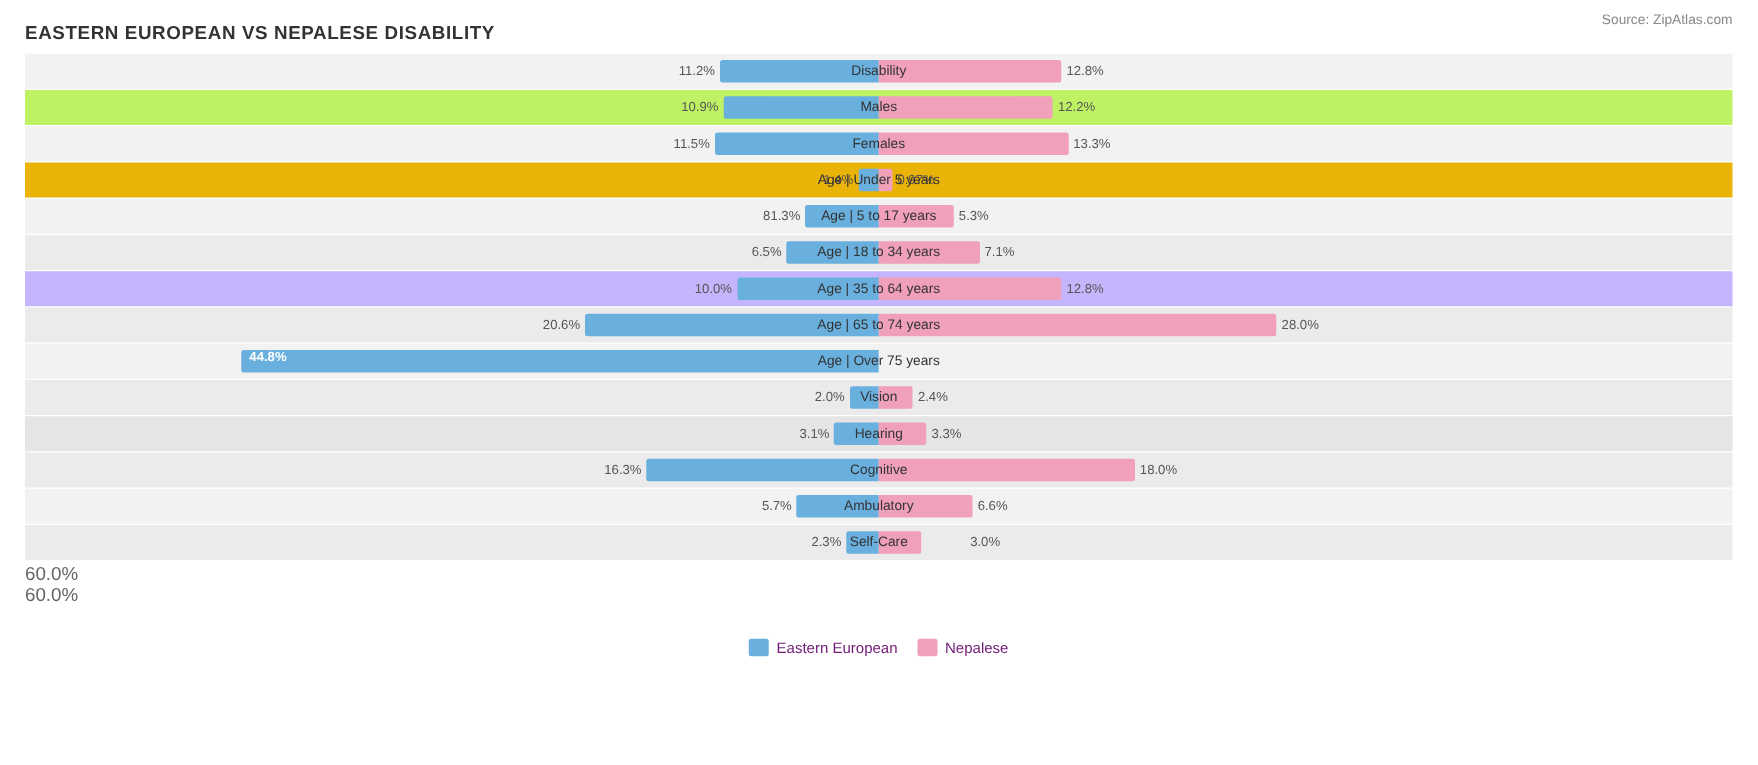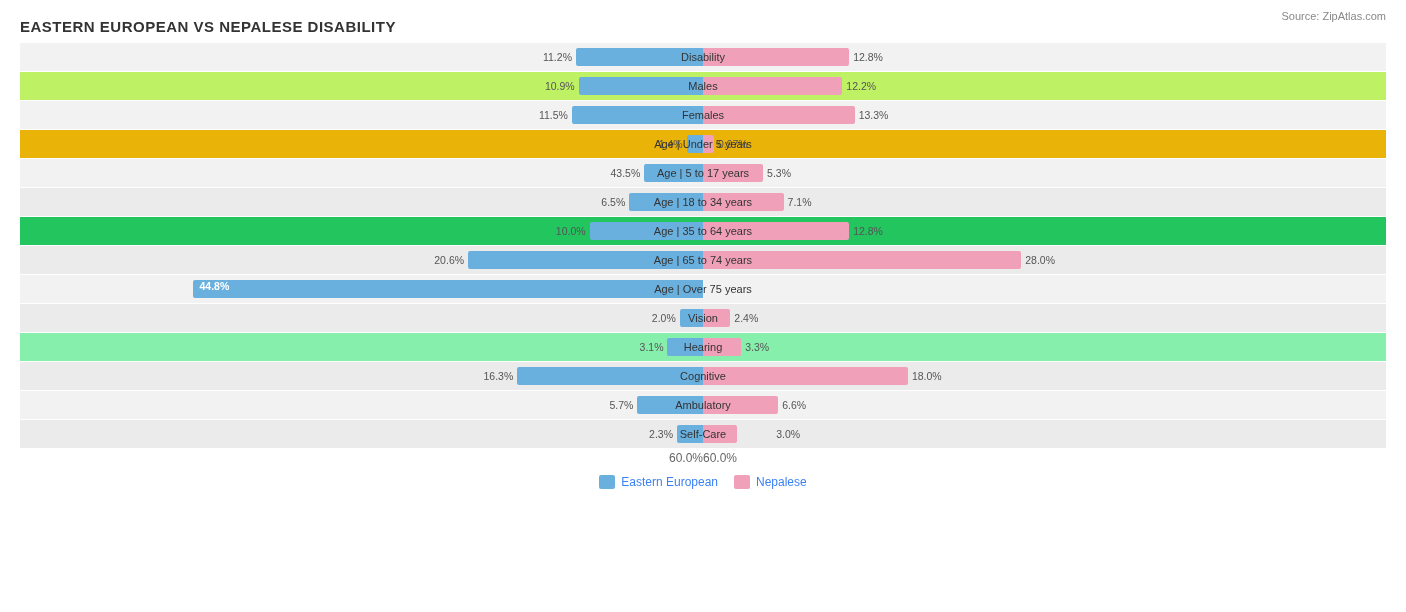--- a/index.html
+++ b/index.html
@@ -69,40 +69,41 @@
       color: #333;
       white-space: nowrap;
       z-index: 20;
       pointer-events: none;
     }
     .legend {
       display: flex;
       justify-content: center;
       align-items: center;
       gap: 16px;
-      margin-top: 8px;
+      margin-top: 24px;
       font-size: 12px;
-      color: #3b82f6;
+      color: #701a75;
     }
     .legend-item {
       display: flex;
       align-items: center;
       gap: 6px;
     }
     .legend-color {
       width: 16px;
       height: 14px;
       border-radius: 2px;
     }
     .x-axis {
       display: flex;
-      justify-content: center;
+      justify-content: space-between;
       padding: 2px 0;
-      font-size: 12px;
+      font-size: 15px;
       color: #666;
+      flex-direction: column;
     }
     .bars-wrapper {
       position: relative;
       width: 100%;
     }
   </style>
 </head>
 <body>
 
 <div class="chart-container">
@@ -150,41 +151,41 @@
           <div style="background: rgb(106, 176, 222); height: 18px; border-radius: 2px 0px 0px 2px; width: 2.4%; position: absolute; right: 0px;"></div>
         </div>
         <div class="row-right">
           <span style="position: absolute; left: 1.6%; padding-left: 4px; font-size: 10.5px; color: rgb(85, 85, 85); white-space: nowrap;">0.97%</span>
           <div style="background: rgb(240, 160, 184); height: 18px; border-radius: 0px 2px 2px 0px; width: 1.6%; position: absolute; left: 0px;"></div>
         </div>
         <span class="row-center-label">Age | Under 5 years</span>
       </div>
       <div class="chart-row" style="background: rgb(242, 242, 242);">
         <div class="row-left">
-          <span style="position: absolute; right: 8.6%; padding-right: 4px; font-size: 10.5px; color: rgb(85, 85, 85); white-space: nowrap;">43.5%</span>
+          <span style="position: absolute; right: 8.6%; padding-right: 4px; font-size: 10.5px; color: rgb(85, 85, 85); white-space: nowrap;">81.3%</span>
           <div style="background: rgb(106, 176, 222); height: 18px; border-radius: 2px 0px 0px 2px; width: 8.6%; position: absolute; right: 0px;"></div>
         </div>
         <div class="row-right">
           <span style="position: absolute; left: 8.8%; padding-left: 4px; font-size: 10.5px; color: rgb(85, 85, 85); white-space: nowrap;">5.3%</span>
           <div style="background: rgb(240, 160, 184); height: 18px; border-radius: 0px 2px 2px 0px; width: 8.8%; position: absolute; left: 0px;"></div>
         </div>
         <span class="row-center-label">Age | 5 to 17 years</span>
       </div>
       <div class="chart-row" style="background: rgb(235, 235, 235);">
         <div class="row-left">
           <span style="position: absolute; right: 10.8%; padding-right: 4px; font-size: 10.5px; color: rgb(85, 85, 85); white-space: nowrap;">6.5%</span>
           <div style="background: rgb(106, 176, 222); height: 18px; border-radius: 2px 0px 0px 2px; width: 10.8%; position: absolute; right: 0px;"></div>
         </div>
         <div class="row-right">
           <span style="position: absolute; left: 11.8%; padding-left: 4px; font-size: 10.5px; color: rgb(85, 85, 85); white-space: nowrap;">7.1%</span>
           <div style="background: rgb(240, 160, 184); height: 18px; border-radius: 0px 2px 2px 0px; width: 11.8%; position: absolute; left: 0px;"></div>
         </div>
         <span class="row-center-label">Age | 18 to 34 years</span>
       </div>
-      <div class="chart-row" style="background: #22c55e;">
+      <div class="chart-row" style="background: #c4b5fd;">
         <div class="row-left">
           <span style="position: absolute; right: 16.6%; padding-right: 4px; font-size: 10.5px; color: rgb(85, 85, 85); white-space: nowrap;">10.0%</span>
           <div style="background: rgb(106, 176, 222); height: 18px; border-radius: 2px 0px 0px 2px; width: 16.6%; position: absolute; right: 0px;"></div>
         </div>
         <div class="row-right">
           <span style="position: absolute; left: 21.4%; padding-left: 4px; font-size: 10.5px; color: rgb(85, 85, 85); white-space: nowrap;">12.8%</span>
           <div style="background: rgb(240, 160, 184); height: 18px; border-radius: 0px 2px 2px 0px; width: 21.4%; position: absolute; left: 0px;"></div>
         </div>
         <span class="row-center-label">Age | 35 to 64 years</span>
       </div>
@@ -211,21 +212,21 @@
         <div class="row-left">
           <span style="position: absolute; right: 3.4%; padding-right: 4px; font-size: 10.5px; color: rgb(85, 85, 85); white-space: nowrap;">2.0%</span>
           <div style="background: rgb(106, 176, 222); height: 18px; border-radius: 2px 0px 0px 2px; width: 3.4%; position: absolute; right: 0px;"></div>
         </div>
         <div class="row-right">
           <span style="position: absolute; left: 4%; padding-left: 4px; font-size: 10.5px; color: rgb(85, 85, 85); white-space: nowrap;">2.4%</span>
           <div style="background: rgb(240, 160, 184); height: 18px; border-radius: 0px 2px 2px 0px; width: 4%; position: absolute; left: 0px;"></div>
         </div>
         <span class="row-center-label">Vision</span>
       </div>
-      <div class="chart-row" style="background: #86efac;">
+      <div class="chart-row" style="background: #e5e5e5;">
         <div class="row-left">
           <span style="position: absolute; right: 5.2%; padding-right: 4px; font-size: 10.5px; color: rgb(85, 85, 85); white-space: nowrap;">3.1%</span>
           <div style="background: rgb(106, 176, 222); height: 18px; border-radius: 2px 0px 0px 2px; width: 5.2%; position: absolute; right: 0px;"></div>
         </div>
         <div class="row-right">
           <span style="position: absolute; left: 5.6%; padding-left: 4px; font-size: 10.5px; color: rgb(85, 85, 85); white-space: nowrap;">3.3%</span>
           <div style="background: rgb(240, 160, 184); height: 18px; border-radius: 0px 2px 2px 0px; width: 5.6%; position: absolute; left: 0px;"></div>
         </div>
         <span class="row-center-label">Hearing</span>
       </div>

